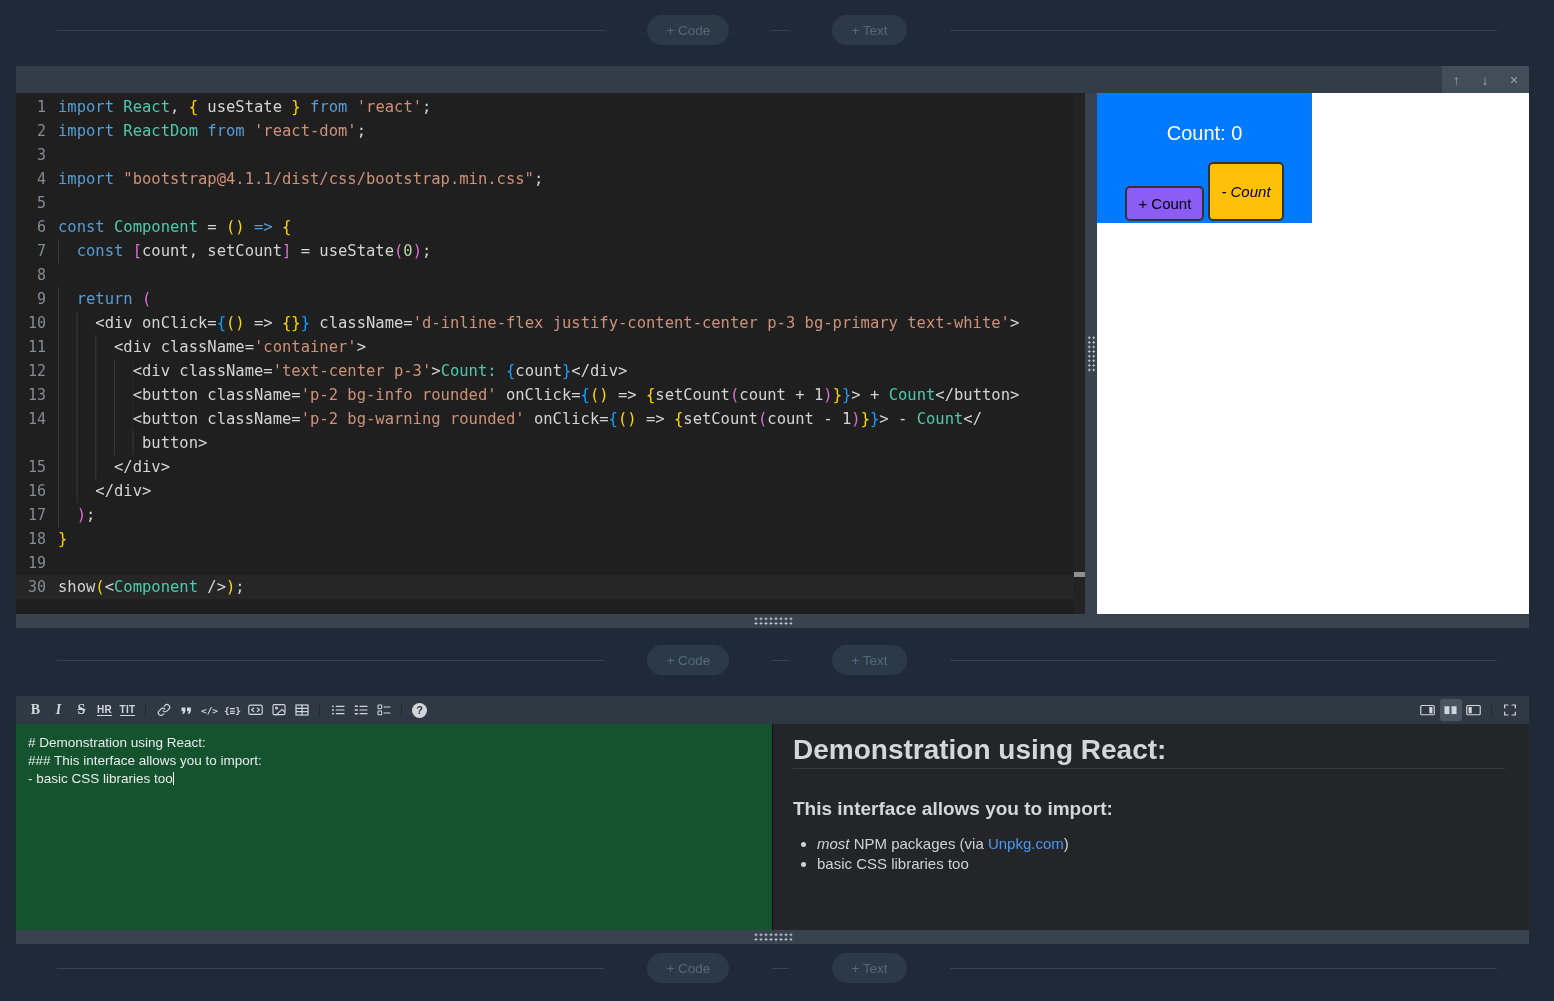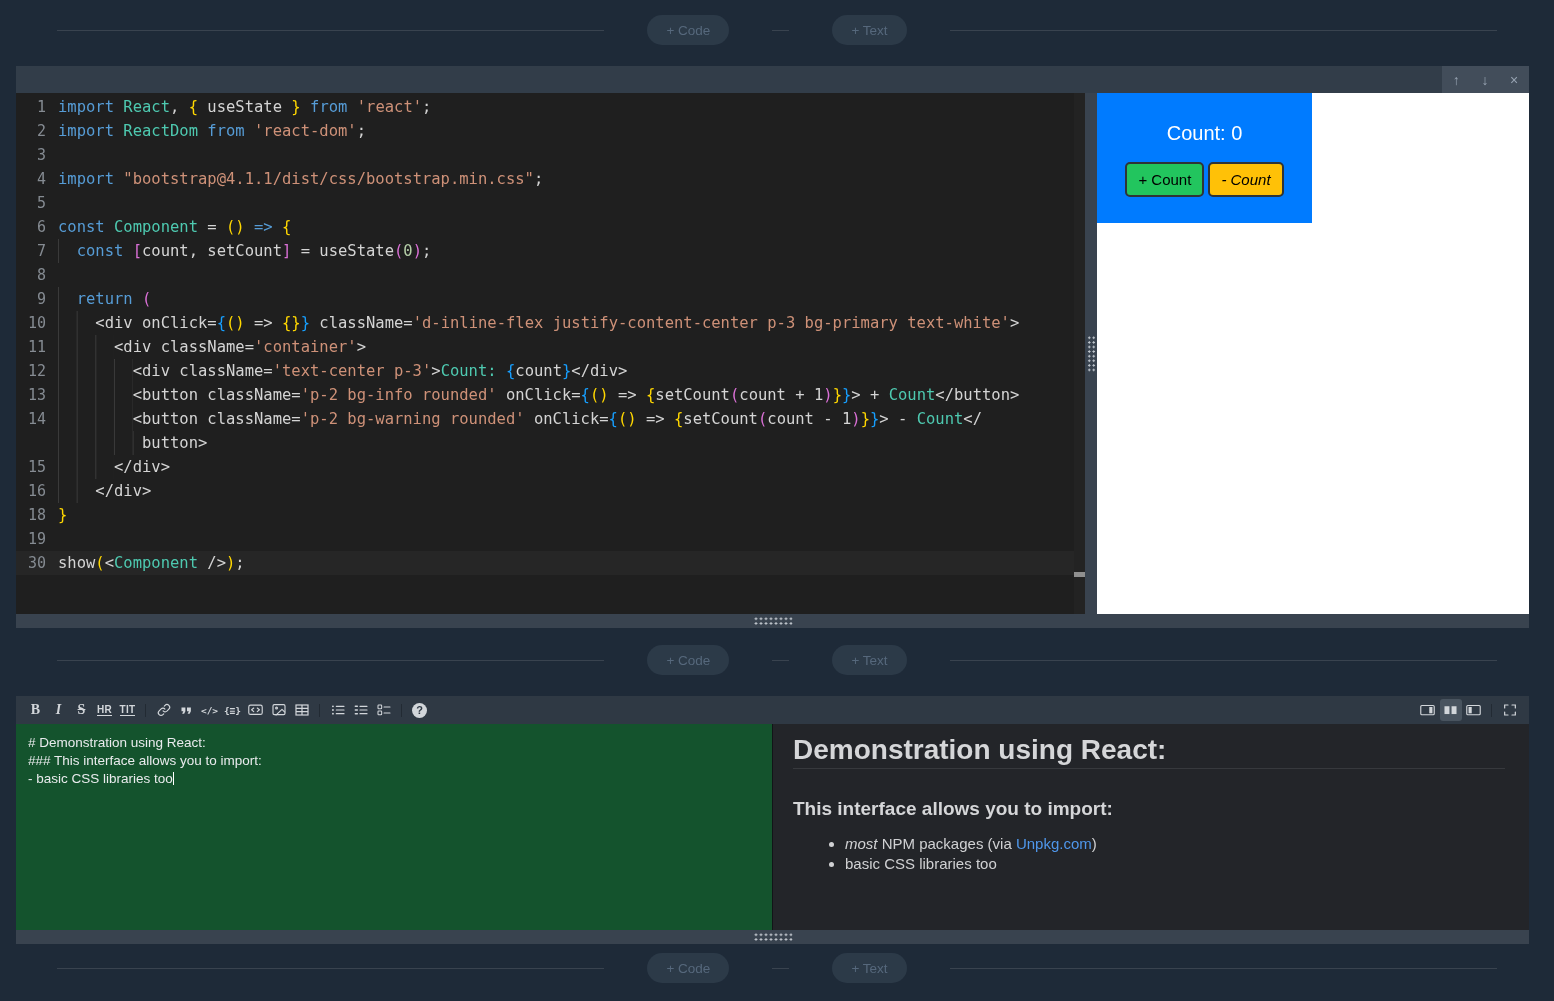--- a/index.html
+++ b/index.html
@@ -74,21 +74,21 @@
   .msl{height:18px;white-space:pre-wrap;}
   .tk-mpl{color:#e9ebed}
   .tk-mem{font-style:italic;color:#ced3d8}
   .tk-mlk{color:#4f97eb}
   .tk-caret{display:inline-block;width:1px;height:13px;background:#ffffff;vertical-align:-2px;}
   .md-prev{flex:1;background:#232529;padding:2px 24px 0 20px;color:#d2d3d5;}
   .md-prev h1{font-size:28px;font-weight:700;color:#d5d6d8;margin:8px 0 0;padding-bottom:2px;
               border-bottom:1px solid #37393d;}
   .md-prev h3{font-size:19px;font-weight:700;color:#d5d6d8;margin:29px 0 0;}
   .md-prev ul{margin:14px 0 0;padding-left:24px;}
-  .md-prev li{font-size:15px;line-height:20px;color:#d0d1d3;margin-left:28px;}
+  .md-prev li{font-size:15px;line-height:20px;color:#d0d1d3;}
   .md-prev li::marker{color:#d0d1d3;}
   .pv-em{font-style:italic;}
   .pv-pl{}
   .pv-lk{color:#4f97eb;text-decoration:none;cursor:pointer;}
 </style>
 </head>
 <body>
 
 <div class="insert-row" id="ins-top" style="top:15px">
   <div class="ins-line"></div>
@@ -119,33 +119,34 @@
         <div class="cl"><span class="ln">8</span><span class="lc"></span></div>
         <div class="cl"><span class="ln">9</span><span class="lc"><span class="tk-ind">  </span><span class="tk-kw">return</span><span class="tk-pl"> </span><span class="tk-b2">(</span></span></div>
         <div class="cl"><span class="ln">10</span><span class="lc"><span class="tk-ind">    </span><span class="tk-pl">&lt;div onClick=</span><span class="tk-b3">{</span><span class="tk-b1">()</span><span class="tk-pl"> =&gt; </span><span class="tk-b1">{}</span><span class="tk-b3">}</span><span class="tk-pl"> className=</span><span class="tk-st">'d-inline-flex justify-content-center p-3 bg-primary text-white'</span><span class="tk-pl">&gt;</span></span></div>
         <div class="cl"><span class="ln">11</span><span class="lc"><span class="tk-ind">      </span><span class="tk-pl">&lt;div className=</span><span class="tk-st">'container'</span><span class="tk-pl">&gt;</span></span></div>
         <div class="cl"><span class="ln">12</span><span class="lc"><span class="tk-ind">        </span><span class="tk-pl">&lt;div className=</span><span class="tk-st">'text-center p-3'</span><span class="tk-pl">&gt;</span><span class="tk-ty">Count:</span><span class="tk-pl"> </span><span class="tk-b3">{</span><span class="tk-pl">count</span><span class="tk-b3">}</span><span class="tk-pl">&lt;/div&gt;</span></span></div>
         <div class="cl"><span class="ln">13</span><span class="lc"><span class="tk-ind">        </span><span class="tk-pl">&lt;button className=</span><span class="tk-st">'p-2 bg-info rounded'</span><span class="tk-pl"> onClick=</span><span class="tk-b3">{</span><span class="tk-b1">()</span><span class="tk-pl"> =&gt; </span><span class="tk-b1">{</span><span class="tk-pl">setCount</span><span class="tk-b2">(</span><span class="tk-pl">count + 1</span><span class="tk-b2">)</span><span class="tk-b1">}</span><span class="tk-b3">}</span><span class="tk-pl">&gt; + </span><span class="tk-ty">Count</span><span class="tk-pl">&lt;/button&gt;</span></span></div>
         <div class="cl"><span class="ln">14</span><span class="lc"><span class="tk-ind">        </span><span class="tk-pl">&lt;button className=</span><span class="tk-st">'p-2 bg-warning rounded'</span><span class="tk-pl"> onClick=</span><span class="tk-b3">{</span><span class="tk-b1">()</span><span class="tk-pl"> =&gt; </span><span class="tk-b1">{</span><span class="tk-pl">setCount</span><span class="tk-b2">(</span><span class="tk-pl">count - 1</span><span class="tk-b2">)</span><span class="tk-b1">}</span><span class="tk-b3">}</span><span class="tk-pl">&gt; - </span><span class="tk-ty">Count</span><span class="tk-pl">&lt;/</span></span></div>
         <div class="cl"><span class="ln"></span><span class="lc"><span class="tk-ind">         </span><span class="tk-pl">button&gt;</span></span></div>
         <div class="cl"><span class="ln">15</span><span class="lc"><span class="tk-ind">      </span><span class="tk-pl">&lt;/div&gt;</span></span></div>
         <div class="cl"><span class="ln">16</span><span class="lc"><span class="tk-ind">    </span><span class="tk-pl">&lt;/div&gt;</span></span></div>
+        <div class="cl"><span class="ln">17</span><span class="lc"><span class="tk-ind">  </span><span class="tk-b2">)</span><span class="tk-pl">;</span></span></div>
         <div class="cl"><span class="ln">18</span><span class="lc"><span class="tk-b1">}</span></span></div>
         <div class="cl"><span class="ln">19</span><span class="lc"></span></div>
         <div class="cl cur"><span class="ln">30</span><span class="lc"><span class="tk-pl">show</span><span class="tk-b1">(</span><span class="tk-pl">&lt;</span><span class="tk-ty">Component</span><span class="tk-pl"> /&gt;</span><span class="tk-b1">)</span><span class="tk-pl">;</span></span></div>
         <div class="vscroll">
           <div class="vthumb"></div>
         </div>
       </div>
     <div class="vdivider"></div>
     <div class="preview">
       <div class="count-box" style="background: rgb(0, 123, 255);">
         <div class="count-title">Count: 0</div>
         <div class="count-btns">
-          <button class="btn-count" id="btn-inc" style="background: #22c55e;">+ Count</button>
+          <button class="btn-count" id="btn-inc" style="background: #8b5cf6; margin-top: 24px;">+ Count</button>
           <button class="btn-count" id="btn-dec" style="background: rgb(255, 193, 7); font-style: italic;">- Count</button>
         </div>
       </div>
     </div>
   </div>
   <div class="hhandle"></div>
 </div>
 
 <div class="insert-row" id="ins-mid" style="top:645px">
   <div class="ins-line"></div>

